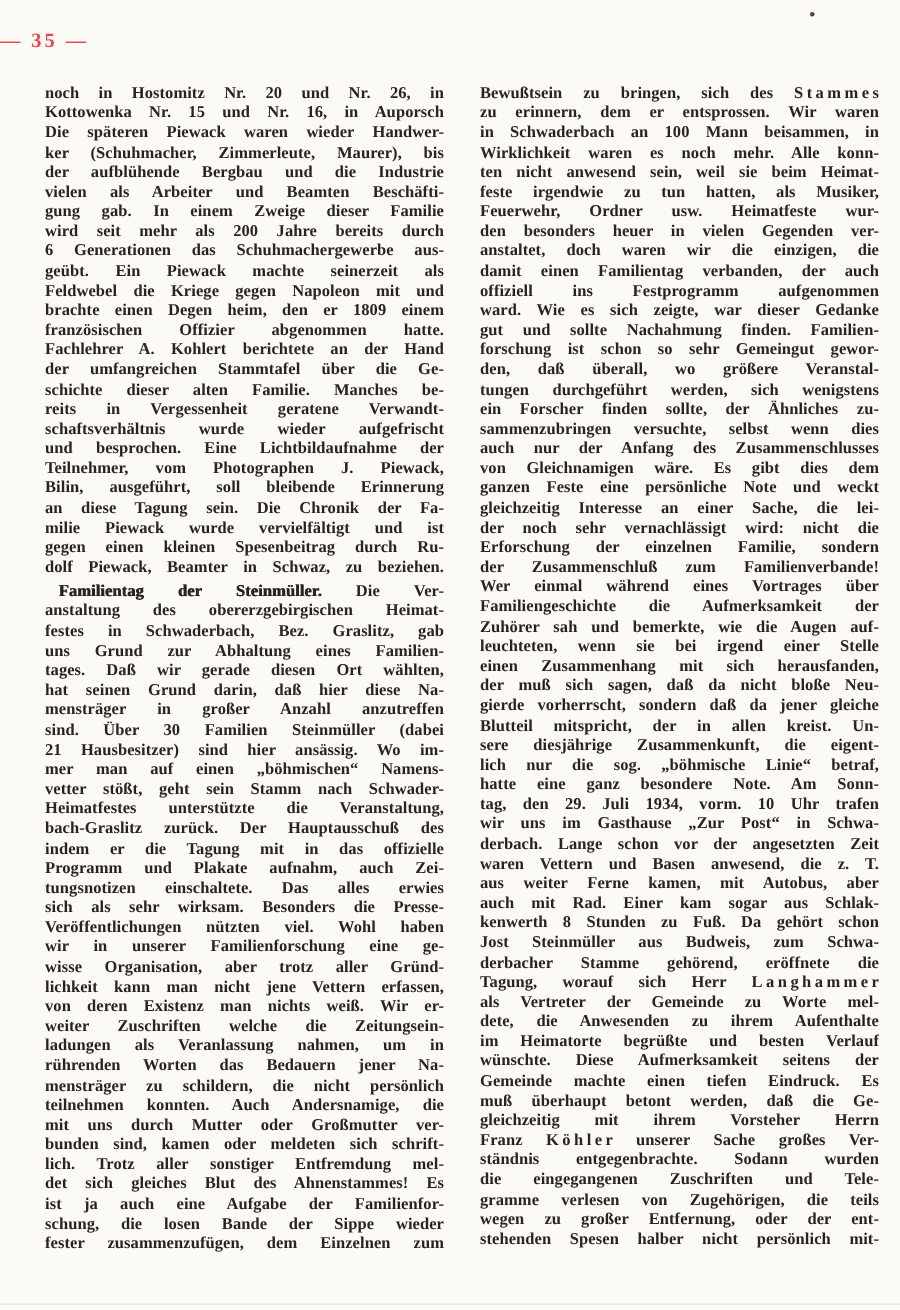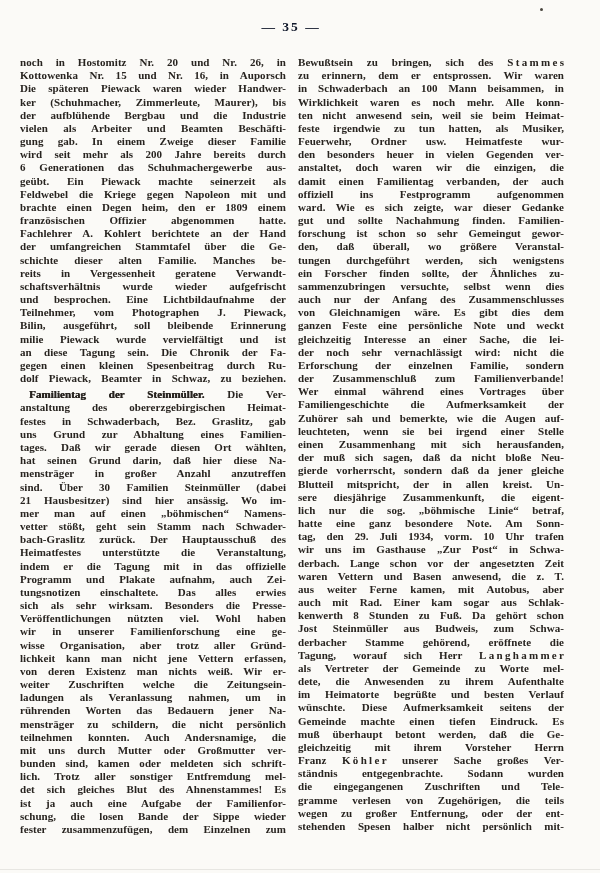--- a/index.html
+++ b/index.html
@@ -5,27 +5,26 @@
   html, body { margin: 0; padding: 0; }
   body {
     width: 600px; height: 873px;
     background: #fbfaf7;
     position: relative;
     overflow: hidden;
     font-family: "Liberation Serif", serif;
   }
   .page-number {
     position: absolute; top: 19px; left: 0; width: 582px;
-    text-align: center;
     font-size: 13.5px; font-weight: bold; letter-spacing: 2px;
-    color: #0f172a;
+    color: #ef4444;
   }
   .columns {
-    position: absolute; top: 56px; left: 20px;
-    display: flex; gap: 12px;
+    position: absolute; top: 56px; left: 30px;
+    display: flex; gap: 24px;
   }
   .col { width: 266px; }
   .line {
     font-size: 11px; font-weight: bold;
     line-height: 13.18px; height: 13.18px;
     overflow: hidden;
     text-align: justify;
     -moz-text-align-last: justify;
     text-align-last: justify;
     color: #282420;
@@ -62,39 +61,39 @@
         <div class="line">brachte einen Degen heim, den er 1809 einem</div>
         <div class="line">französischen Offizier abgenommen hatte.</div>
         <div class="line">Fachlehrer A. Kohlert berichtete an der Hand</div>
         <div class="line">der umfangreichen Stammtafel über die Ge-</div>
         <div class="line">schichte dieser alten Familie. Manches be-</div>
         <div class="line">reits in Vergessenheit geratene Verwandt-</div>
         <div class="line">schaftsverhältnis wurde wieder aufgefrischt</div>
         <div class="line">und besprochen. Eine Lichtbildaufnahme der</div>
         <div class="line">Teilnehmer, vom Photographen J. Piewack,</div>
         <div class="line">Bilin, ausgeführt, soll bleibende Erinnerung</div>
+        <div class="line">an diese Tagung sein. Die Chronik der Fa-</div>
         <div class="line">milie Piewack wurde vervielfältigt und ist</div>
-        <div class="line">an diese Tagung sein. Die Chronik der Fa-</div>
         <div class="line">gegen einen kleinen Spesenbeitrag durch Ru-</div>
         <div class="line">dolf Piewack, Beamter in Schwaz, zu beziehen.</div>
       </div>
     <div class="line indent gap-top"><span class="hd">Familientag der Steinmüller.</span> <span>Die Ver-</span></div>
     <div>
         <div class="line">anstaltung des obererzgebirgischen Heimat-</div>
         <div class="line">festes in Schwaderbach, Bez. Graslitz, gab</div>
         <div class="line">uns Grund zur Abhaltung eines Familien-</div>
         <div class="line">tages. Daß wir gerade diesen Ort wählten,</div>
         <div class="line">hat seinen Grund darin, daß hier diese Na-</div>
         <div class="line">mensträger in großer Anzahl anzutreffen</div>
         <div class="line">sind. Über 30 Familien Steinmüller (dabei</div>
         <div class="line">21 Hausbesitzer) sind hier ansässig. Wo im-</div>
         <div class="line">mer man auf einen „böhmischen“ Namens-</div>
         <div class="line">vetter stößt, geht sein Stamm nach Schwader-</div>
+        <div class="line">Heimatfestes unterstützte die Veranstaltung,</div>
         <div class="line">bach-Graslitz zurück. Der Hauptausschuß des</div>
-        <div class="line">Heimatfestes unterstützte die Veranstaltung,</div>
         <div class="line">indem er die Tagung mit in das offizielle</div>
         <div class="line">Programm und Plakate aufnahm, auch Zei-</div>
         <div class="line">tungsnotizen einschaltete. Das alles erwies</div>
         <div class="line">sich als sehr wirksam. Besonders die Presse-</div>
         <div class="line">Veröffentlichungen nützten viel. Wohl haben</div>
         <div class="line">wir in unserer Familienforschung eine ge-</div>
         <div class="line">wisse Organisation, aber trotz aller Gründ-</div>
         <div class="line">lichkeit kann man nicht jene Vettern erfassen,</div>
         <div class="line">von deren Existenz man nichts weiß. Wir er-</div>
         <div class="line">weiter Zuschriften welche die Zeitungsein-</div>

